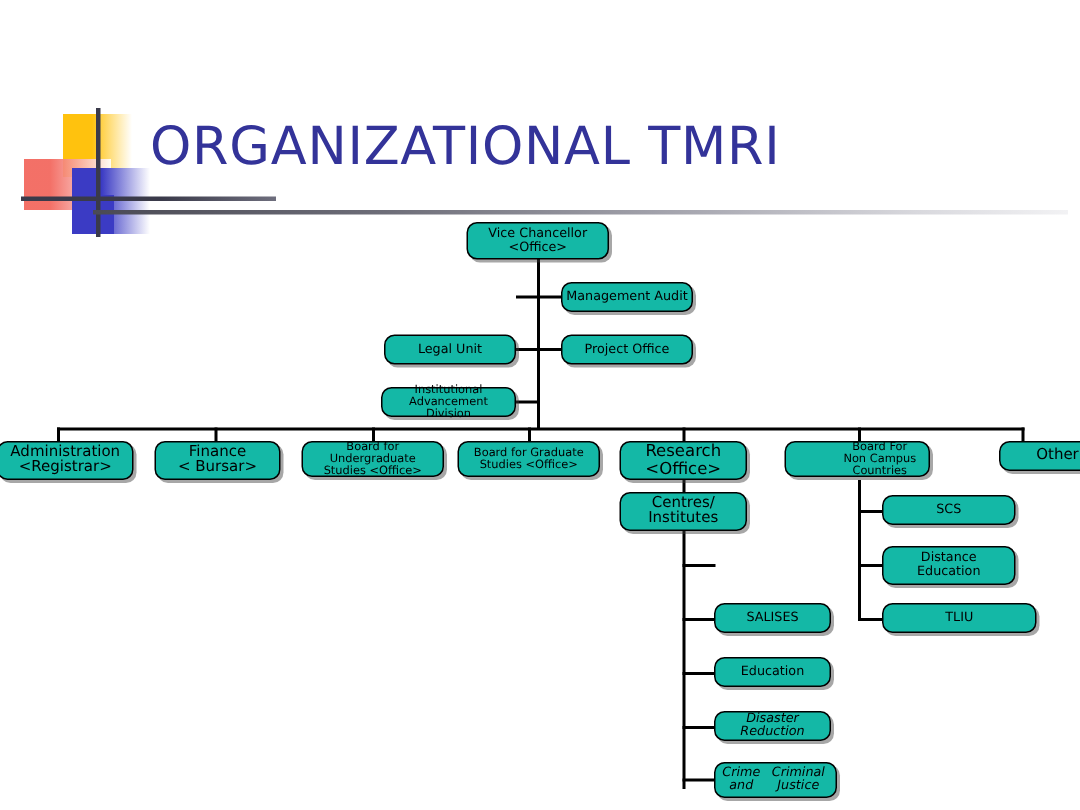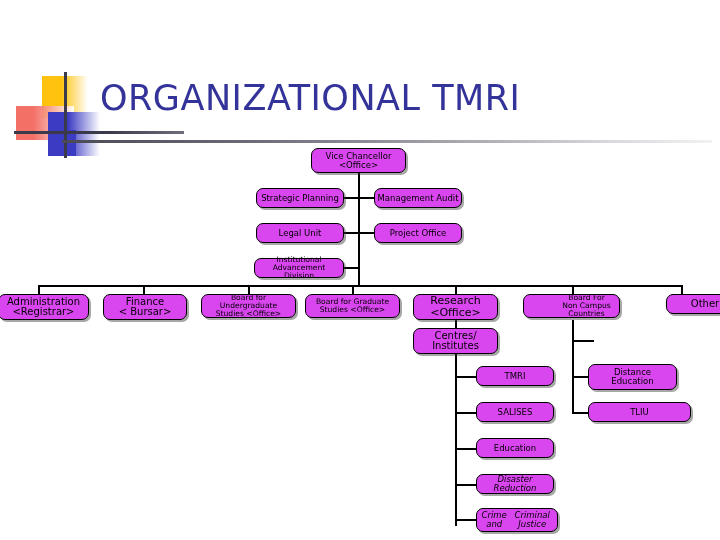--- a/index.html
+++ b/index.html
@@ -31,21 +31,21 @@
     font-size:35px;color:#333399;letter-spacing:.5px;white-space:nowrap;
   }
   .rule{
     position:absolute;left:62px;top:140px;width:650px;height:3px;
     background:linear-gradient(to right,#4a4a55 0%,#6d6d78 30%,#a9a9b2 62%,#d9d9de 85%,#f2f2f4 100%);
   }
 
   
   .node{
     position:absolute;box-sizing:border-box;
-    background:#d946ef;border:1px solid #000000;border-radius:7px;
+    background:#14b8a6;border:1px solid #000000;border-radius:7px;
     display:flex;align-items:center;justify-content:center;text-align:center;
     color:#000000;line-height:1.05;padding:1px 2px;
     box-shadow:2px 2px 0 rgba(60,60,60,.45);
   }
   .node span{display:block;}
   .f11{font-size:11px;}
   .f10{font-size:10px;}
   .f9{font-size:8.5px;}
   .f8{font-size:7.6px;}
   .ital{font-style:italic;}
@@ -101,23 +101,20 @@
   <div class="line vline" style="left:572px;top:320px;height:94px;"></div>
   <div class="line hline" style="left:572px;top:340px;width:22px;"></div>
   <div class="line hline" style="left:572px;top:376px;width:22px;"></div>
   <div class="line hline" style="left:572px;top:412px;width:22px;"></div>
 
   <div class="node f9" style="left:311px;top:148px;width:95px;height:25px;flex-direction:column;">
     <span>Vice Chancellor</span>
     <span>&lt;Office&gt;</span>
   </div>
 
-  <div class="node f9" style="left:256px;top:188px;width:88px;height:20px;">
-    <span>Strategic Planning</span>
-  </div>
 
   <div class="node f9" style="left:256px;top:223px;width:88px;height:20px;">
     <span>Legal Unit</span>
   </div>
 
   <div class="node f9" style="left:374px;top:188px;width:88px;height:20px;">
     <span>Management Audit</span>
   </div>
 
   <div class="node f9" style="left:374px;top:223px;width:88px;height:20px;">
@@ -161,24 +158,24 @@
 
   <div class="node f10" style="left:666px;top:294px;width:78px;height:20px;">
     <span>Other</span>
   </div>
 
   <div class="node f10" style="left:413px;top:328px;width:85px;height:26px;flex-direction:column;">
     <span>Centres/</span>
     <span>Institutes</span>
   </div>
 
-
-  <div class="node f9" style="left:476px;top:366px;width:78px;height:20px;">
-    <span>TMRI</span>
-  </div>
+  <div class="node f9" style="left:588px;top:330px;width:89px;height:20px;">
+    <span>SCS</span>
+  </div>
+
 
   <div class="node f9" style="left:588px;top:364px;width:89px;height:26px;flex-direction:column;">
     <span>Distance</span>
     <span>Education</span>
   </div>
 
   <div class="node f9" style="left:476px;top:402px;width:78px;height:20px;">
     <span>SALISES</span>
   </div>
 

